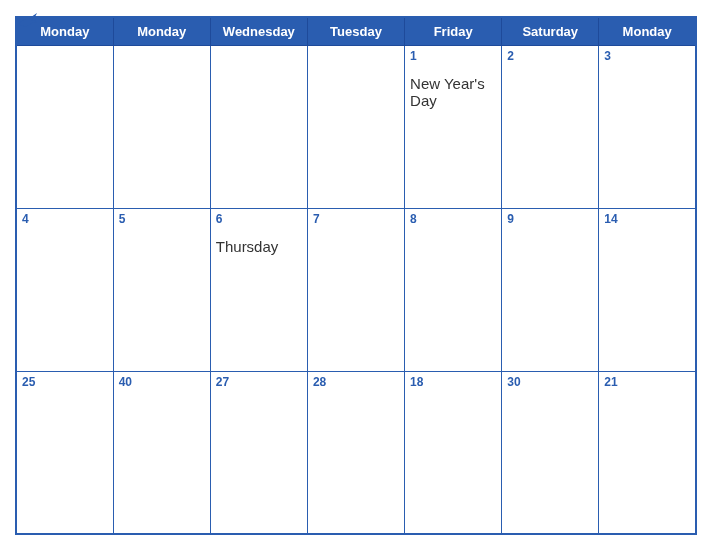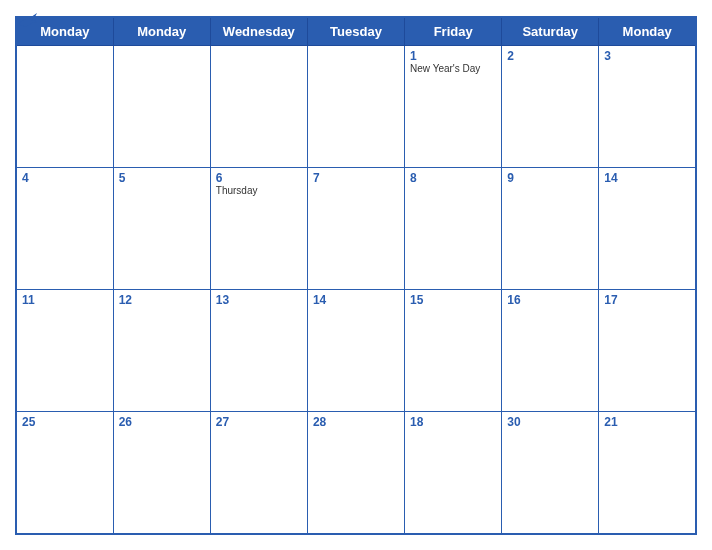--- a/index.html
+++ b/index.html
@@ -82,23 +82,23 @@
       height: 72px;
       background: #fff;
     }
     .day-number {
       font-size: 12px;
       font-weight: bold;
       color: #2a5db0;
       display: block;
     }
     .holiday-name {
-      font-size: 10px;
+      font-size: 15px;
       color: #333;
-      margin-top: 0;
+      margin-top: 12px;
       display: block;
     }
     .empty-cell {
       background: #fff;
     }
   </style>
 </head>
 <body>
 
 <div class="calendar-wrapper">
@@ -168,47 +168,24 @@
           </td>
           <td>
             <span class="day-number">9</span>
           </td>
           <td>
             <span class="day-number">14</span>
           </td>
         </tr>
         <tr>
           <td>
-            <span class="day-number">11</span>
-          </td>
-          <td>
-            <span class="day-number">12</span>
-          </td>
-          <td>
-            <span class="day-number">13</span>
-          </td>
-          <td>
-            <span class="day-number">14</span>
-          </td>
-          <td>
-            <span class="day-number">15</span>
-          </td>
-          <td>
-            <span class="day-number">16</span>
-          </td>
-          <td>
-            <span class="day-number">17</span>
-          </td>
-        </tr>
-        <tr>
-          <td>
             <span class="day-number">25</span>
           </td>
           <td>
-            <span class="day-number">26</span>
+            <span class="day-number">40</span>
           </td>
           <td>
             <span class="day-number">27</span>
           </td>
           <td>
             <span class="day-number">28</span>
           </td>
           <td>
             <span class="day-number">18</span>
           </td>

